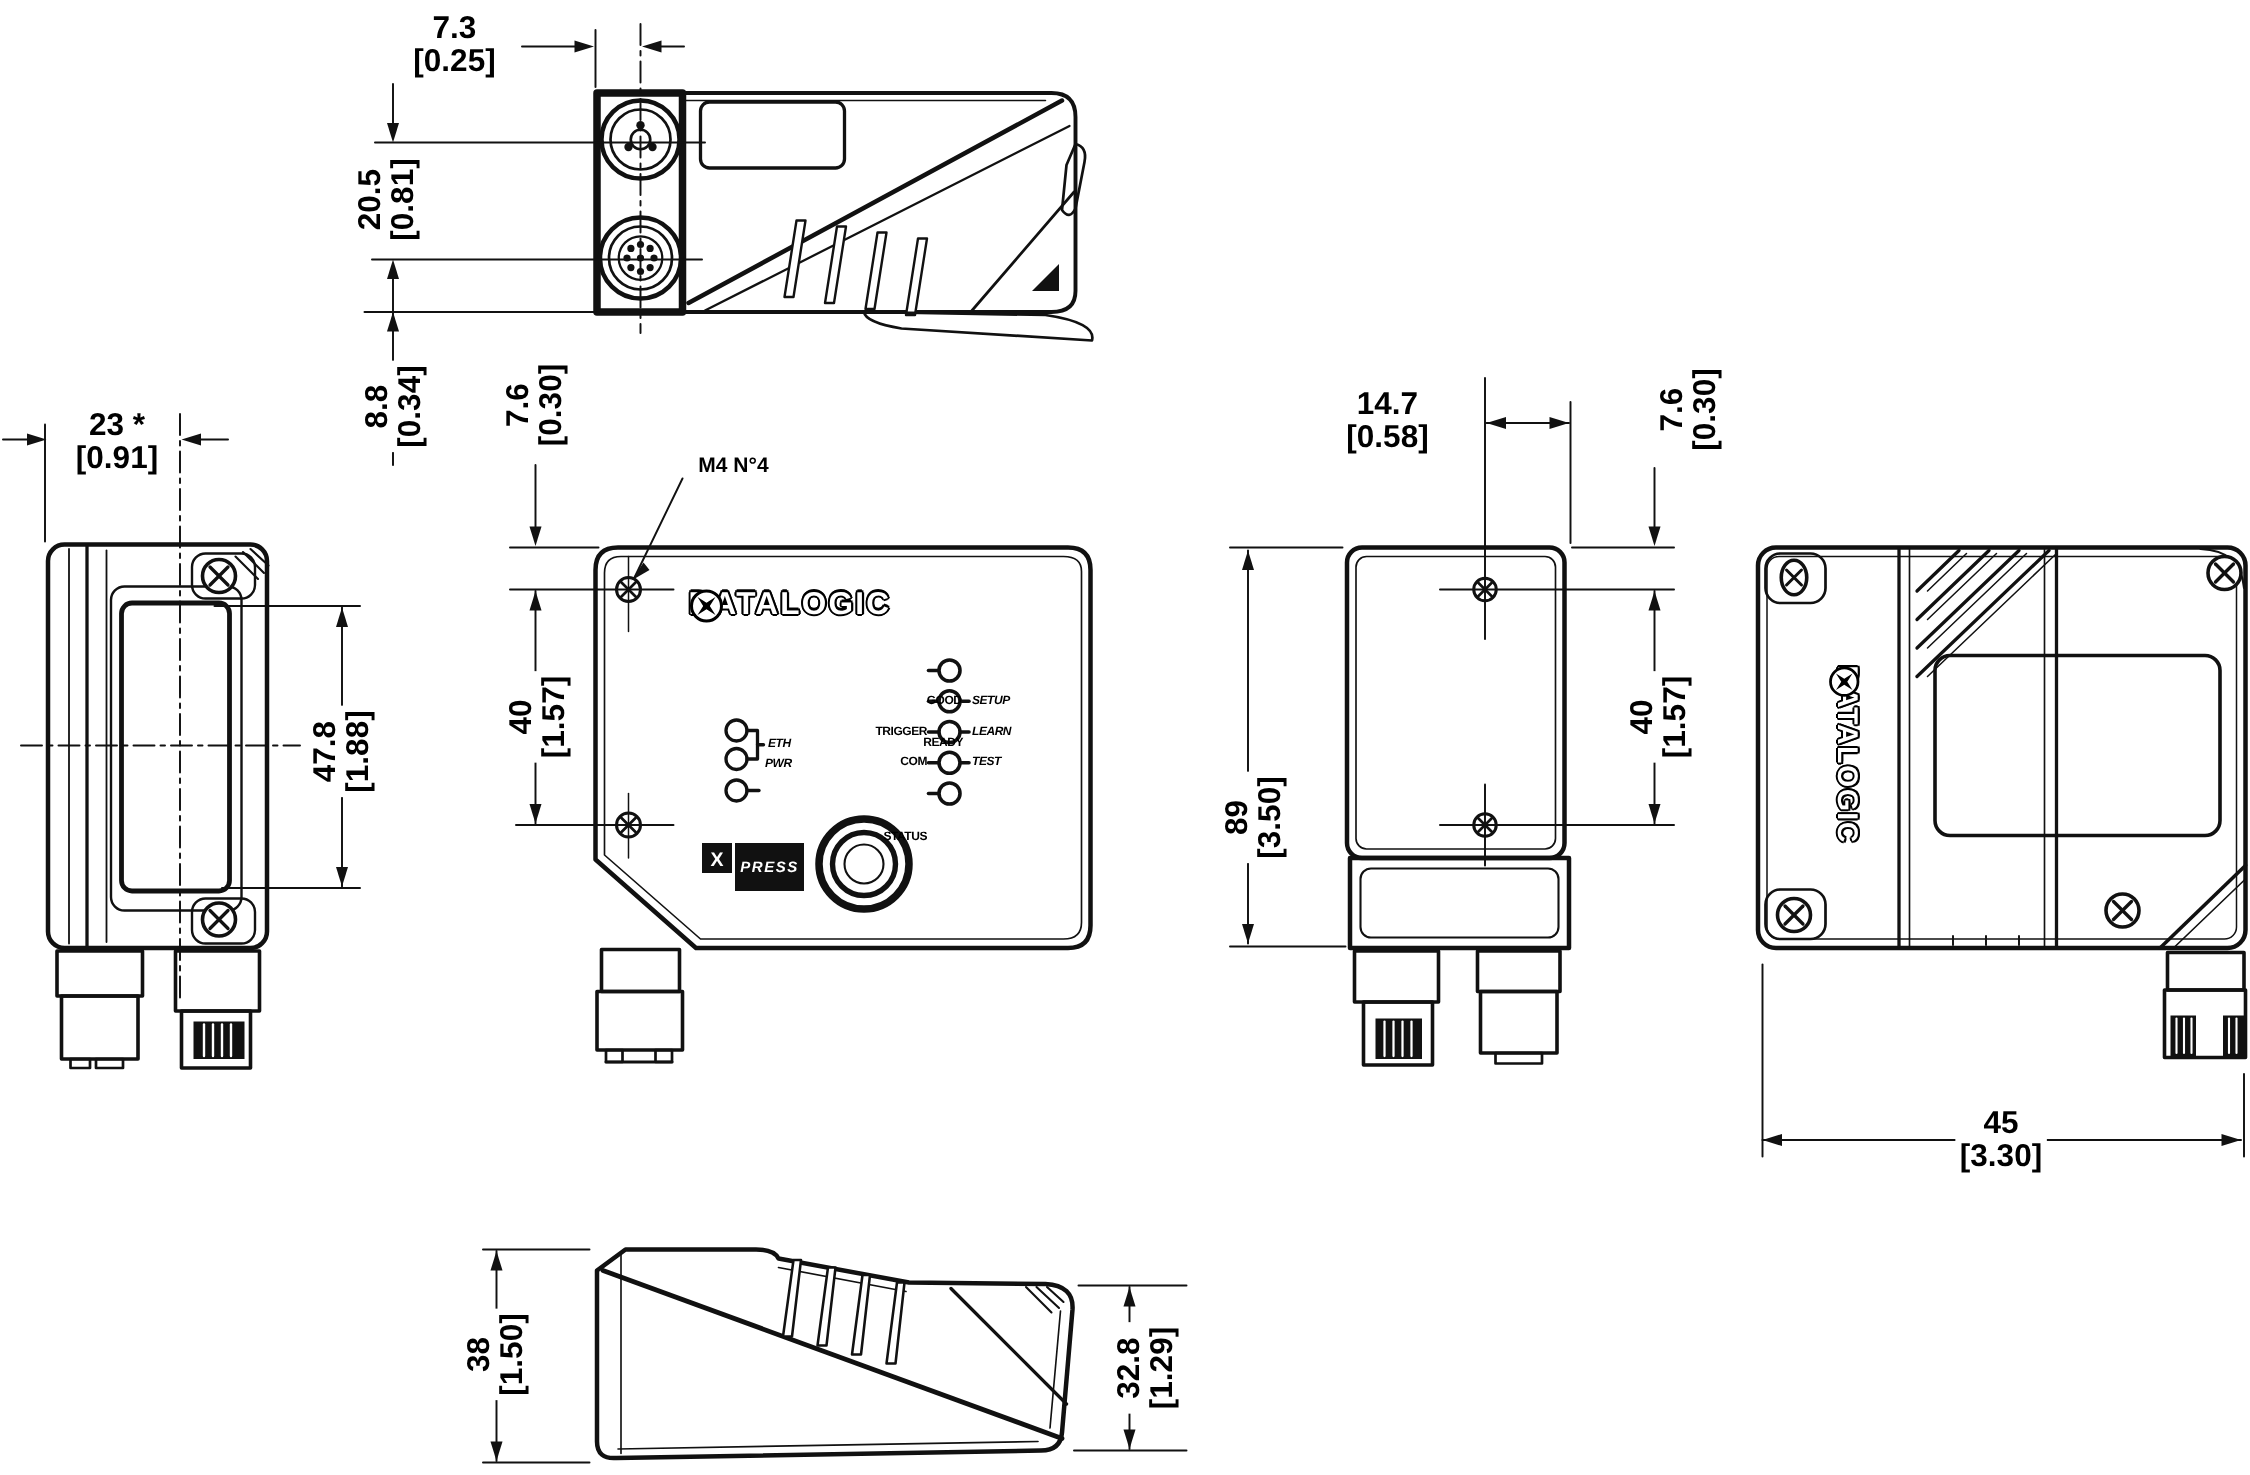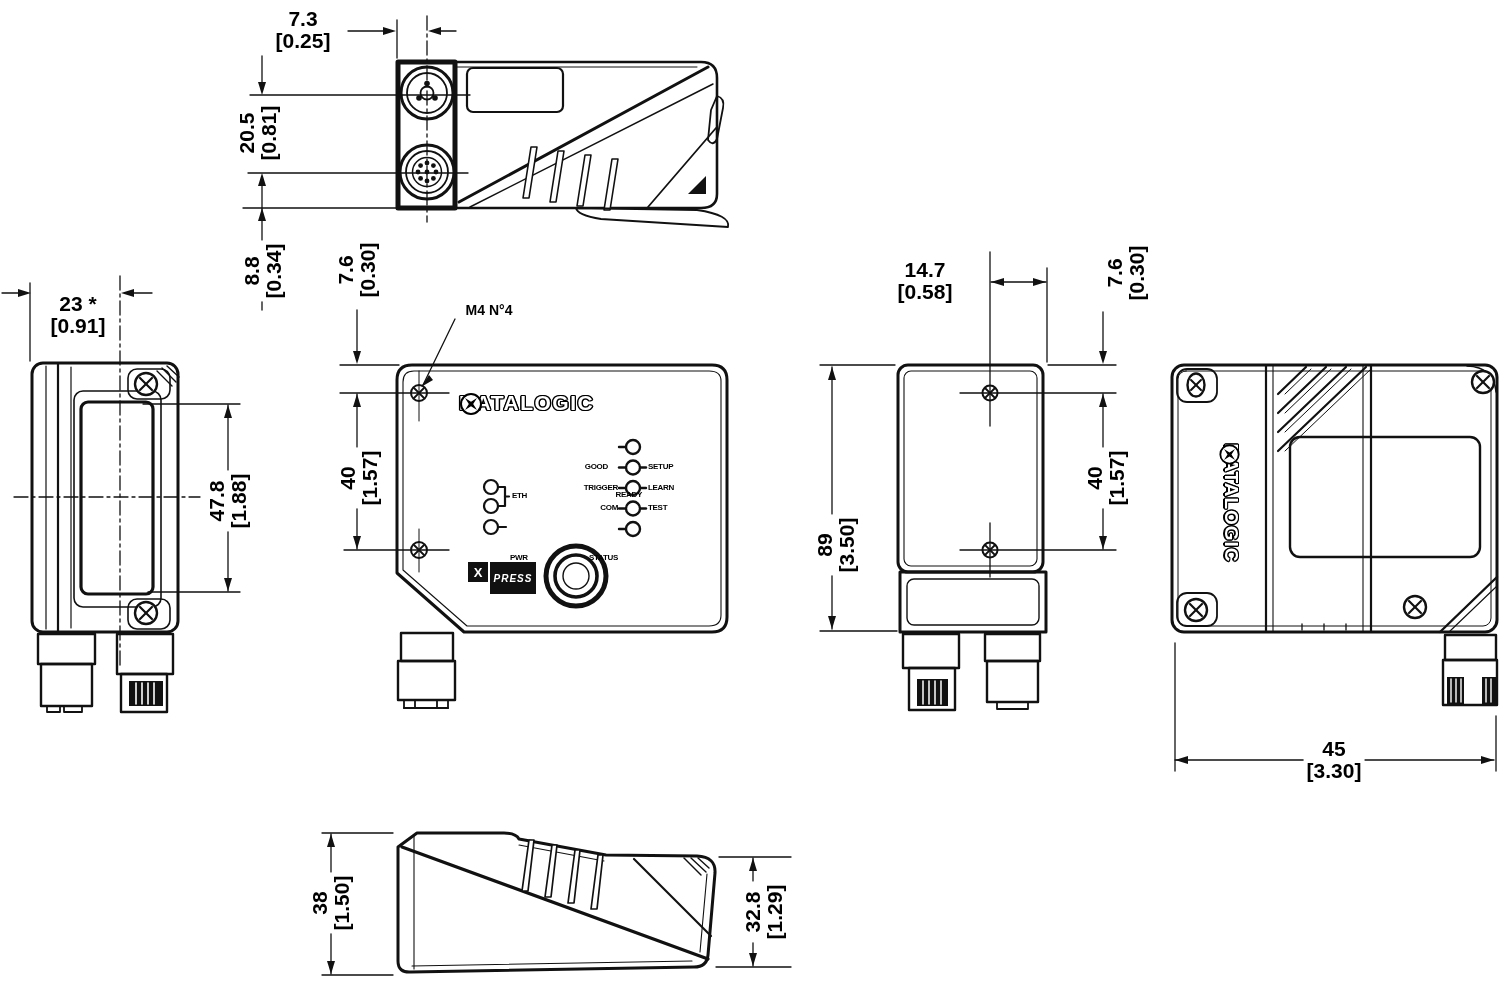--- a/index.html
+++ b/index.html
@@ -7,21 +7,21 @@
          font-family:"Liberation Sans",sans-serif;color:#000;}
   .stage svg{position:absolute;left:0;top:0;}
   .dimtext{position:absolute;font:bold 21px/1.04 "Liberation Sans",sans-serif;color:#000;
            text-align:center;transform:translate(-50%,-50%);white-space:nowrap;z-index:5;}
   .rot{transform:translate(-50%,-50%) rotate(-90deg);}
   .bg{background:#fff;padding:0 3px;}
   .m4{font-size:14px;}
   .led{position:absolute;font:bold 8px/1 "Liberation Sans",sans-serif;color:#000;
        white-space:nowrap;z-index:5;letter-spacing:-0.3px;}
   .led-l{transform:translate(-100%,-50%);}
-  .led-r{transform:translate(0,-50%);}
+  .led-r{transform:translate(0,-50%);font-style:italic;}
   .logo{position:absolute;display:flex;align-items:center;gap:4px;z-index:5;}
   .logo-text{font:bold 21px/1 "Liberation Sans",sans-serif;letter-spacing:1.5px;color:#fff;
      text-shadow:-1.4px 0 #000,1.4px 0 #000,0 -1.4px #000,0 1.4px #000,
                  -1px -1px #000,1px -1px #000,-1px 1px #000,1px 1px #000;}
   .logo-side{transform:translate(-50%,-50%) rotate(90deg);}
   .logo-side .logo-text{font-size:19px;letter-spacing:1px;}
   .xp{position:absolute;background:#111;color:#fff;display:flex;align-items:center;
       justify-content:center;z-index:5;}
 </style>
 </head>
@@ -368,21 +368,21 @@
   <div>[0.25]</div>
 </div>
 <div class="dimtext rot" style="left:258px;top:133px;">
   <div>20.5</div>
   <div>[0.81]</div>
 </div>
 <div class="dimtext rot bg" style="left:263px;top:271px;">
   <div>8.8</div>
   <div>[0.34]</div>
 </div>
-<div class="dimtext" style="left:78px;top:295px;margin-top:20px;">
+<div class="dimtext" style="left:78px;top:295px;">
   <div>23 *</div>
   <div>[0.91]</div>
 </div>
 <div class="dimtext rot bg" style="left:228px;top:501px;">
   <div>47.8</div>
   <div>[1.88]</div>
 </div>
 <div class="dimtext rot" style="left:357px;top:270px;">
   <div>7.6</div>
   <div>[0.30]</div>
@@ -423,29 +423,29 @@
 
 <div class="logo" style="left:459px;top:392px;">
   <svg width="24" height="24" viewBox="-12 -12 24 24">
     <circle r="10" fill="#fff" stroke="#000" stroke-width="2"></circle>
     <path d="M-6,-6 L0,-2.2 L6,-6 L2.2,0 L6,6 L0,2.2 L-6,6 L-2.2,0 Z" fill="#000"></path>
   </svg>
   <span class="logo-text">DATALOGIC</span>
 </div>
 
 <div class="led led-l" style="left:642px;top:447px;margin-top:48px;">READY</div>
-<div class="led led-l" style="left:608px;top:467px;">GOOD</div>
+<div class="led led-l" style="left:641px;top:467px;">GOOD</div>
 <div class="led led-l" style="left:618px;top:488px;">TRIGGER</div>
 <div class="led led-l" style="left:618px;top:508px;">COM</div>
 <div class="led led-l" style="left:618px;top:558px;">STATUS</div>
 <div class="led led-r" style="left:648px;top:467px;">SETUP</div>
 <div class="led led-r" style="left:648px;top:488px;">LEARN</div>
 <div class="led led-r" style="left:648px;top:508px;">TEST</div>
 <div class="led led-r" style="left:512px;top:496px;">ETH</div>
-<div class="led led-r" style="left:510px;top:558px;">PWR</div>
+<div class="led led-r" style="left:510px;top:509px;">PWR</div>
 
 <div class="xp" style="left:468px;top:562px;width:20px;height:20px;font:bold 13px 'Liberation Sans',sans-serif;">X</div>
 <div class="xp" style="left:490px;top:562px;width:46px;height:32px;font:italic bold 10px 'Liberation Sans',sans-serif;letter-spacing:1px;">PRESS</div>
 
 <div class="logo logo-side" style="left:1231px;top:503px;">
   <svg width="22" height="22" viewBox="-12 -12 24 24">
     <circle r="10" fill="#fff" stroke="#000" stroke-width="2"></circle>
     <path d="M-6,-6 L0,-2.2 L6,-6 L2.2,0 L6,6 L0,2.2 L-6,6 L-2.2,0 Z" fill="#000"></path>
   </svg>
   <span class="logo-text">DATALOGIC</span>

